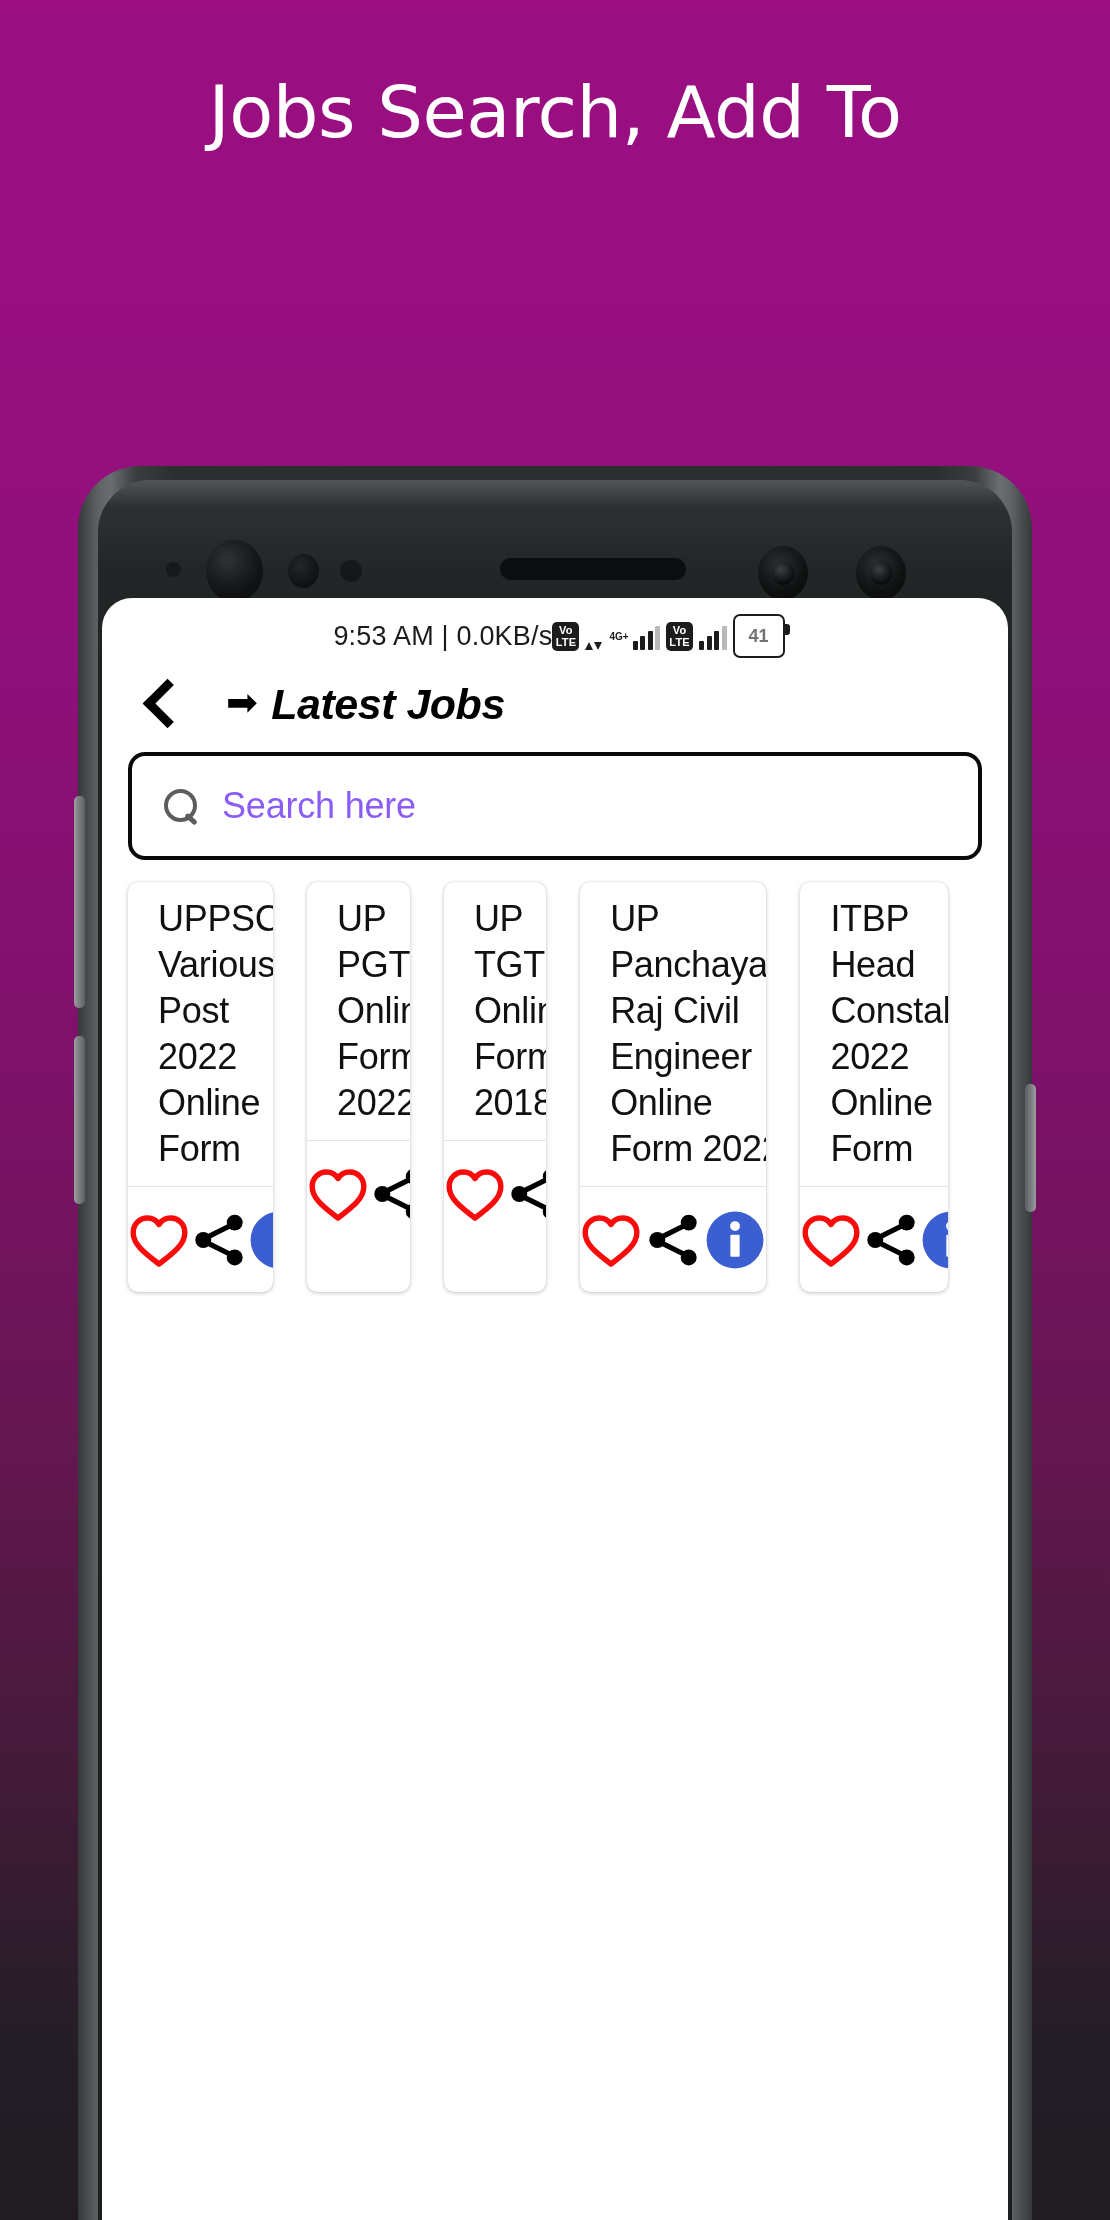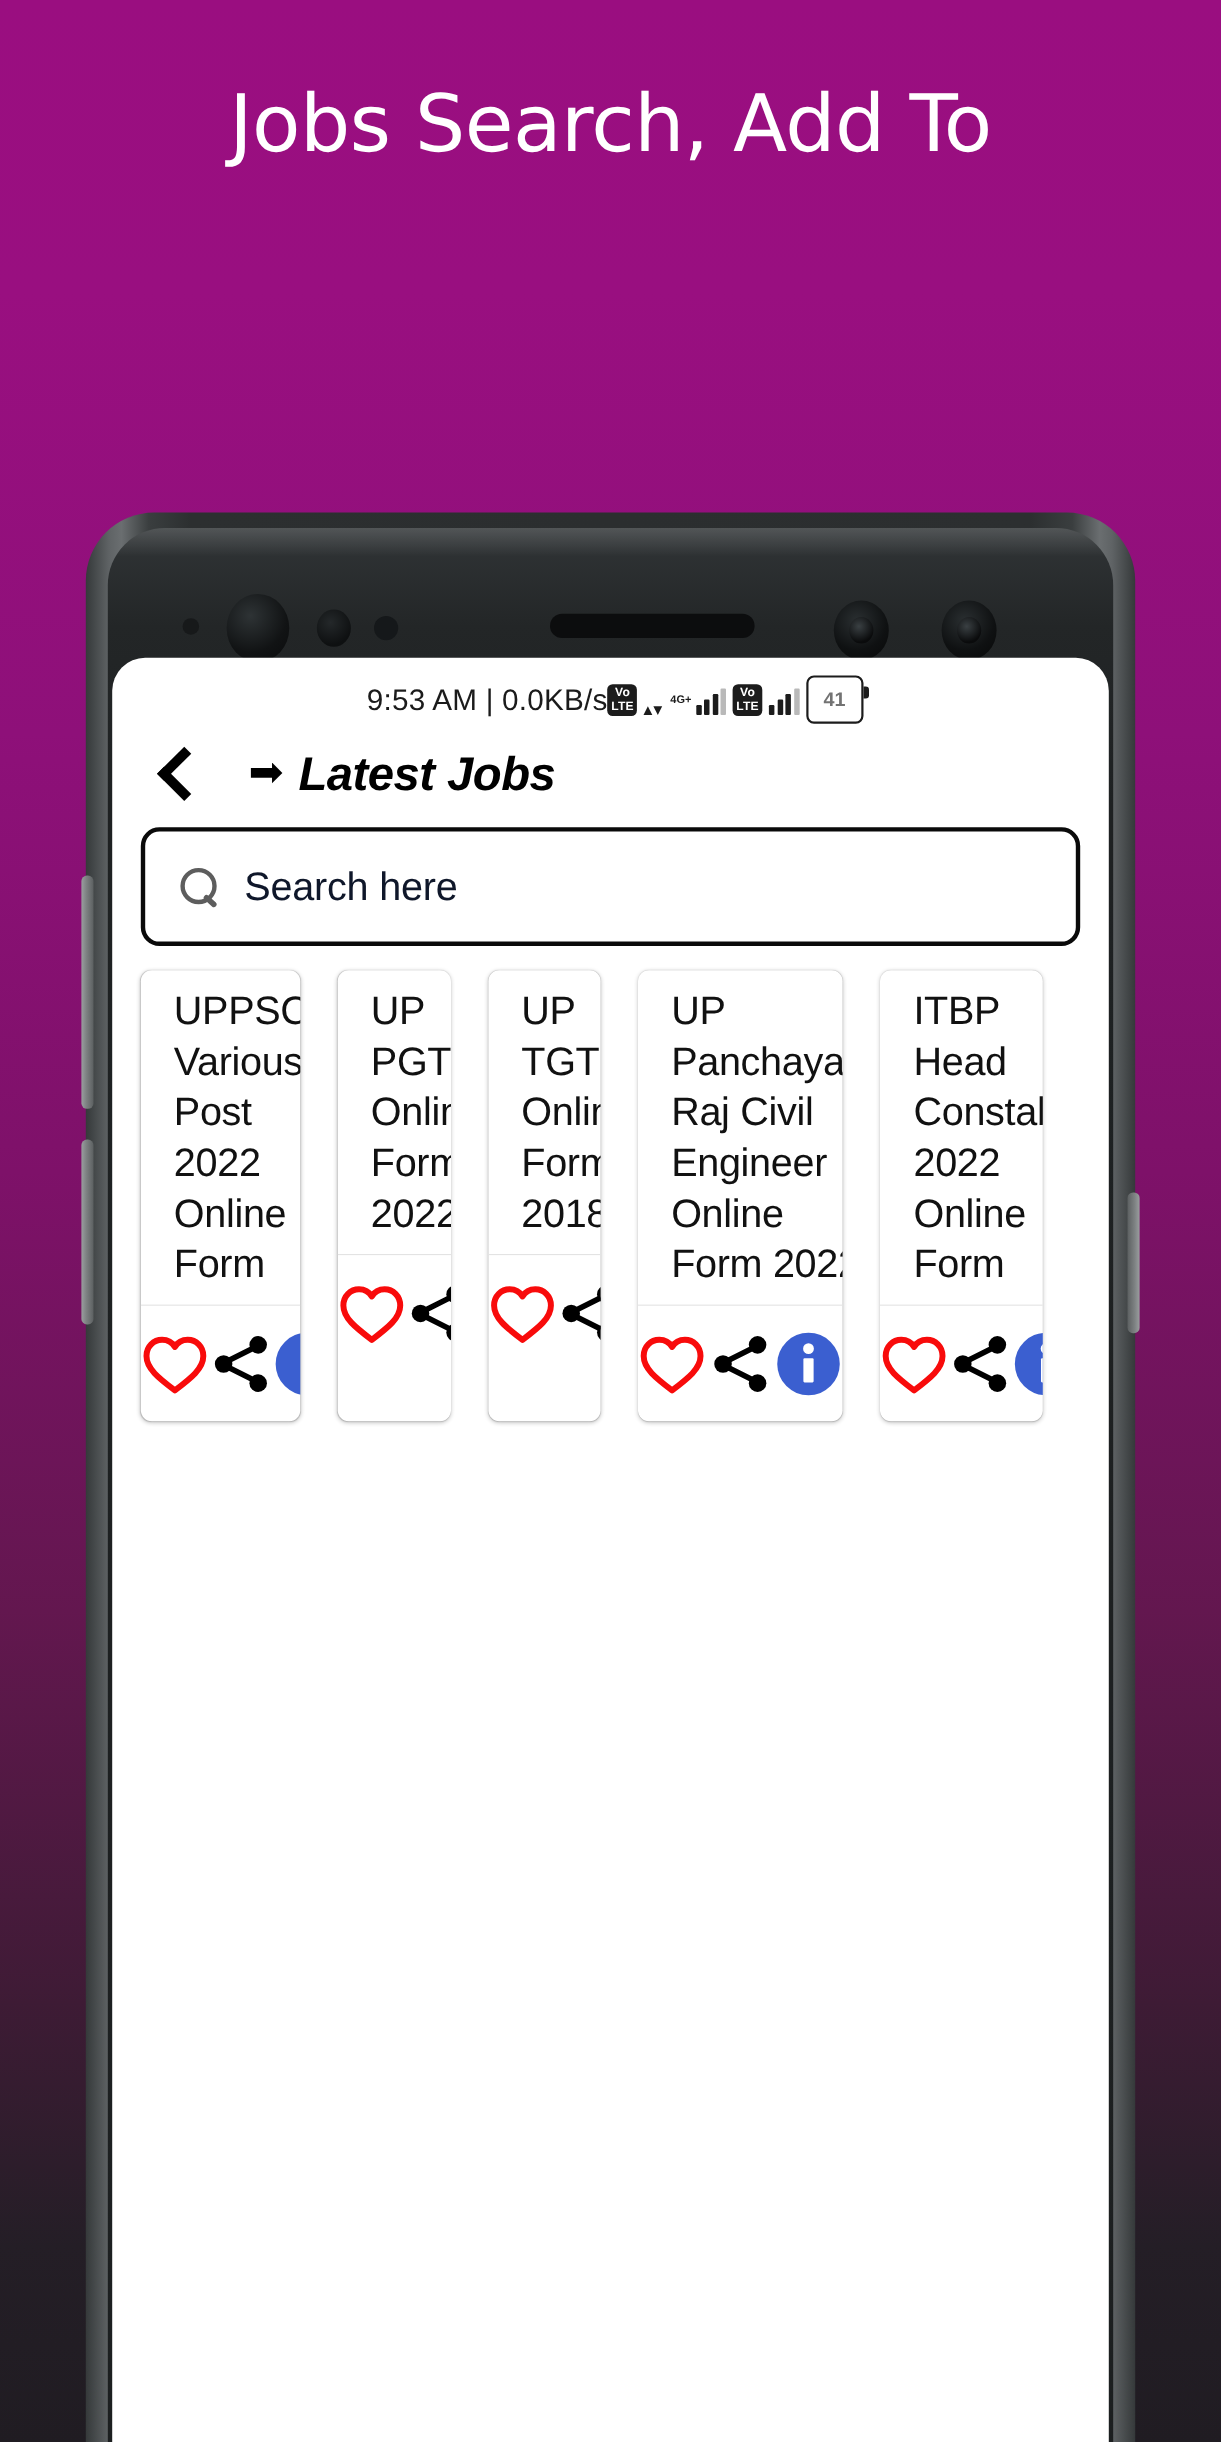--- a/index.html
+++ b/index.html
@@ -156,21 +156,21 @@
   .mag{ width:36px; height:36px; position:relative; flex:none; }
   .mag::before{
     content:""; position:absolute; left:2px; top:1px; width:25px; height:25px;
     border:4px solid #5d5d5d; border-radius:50%;
   }
   .mag::after{
     content:""; position:absolute; left:24px; top:24px; width:14px; height:4.5px;
     background:#5d5d5d; border-radius:3px; transform:rotate(42deg);
     transform-origin:left center;
   }
-  .search-ph{ font-size:36px; color:#0f172a; letter-spacing:-0.2px; }
+  .search-ph{ font-size:36px; color:#8b5cf6; letter-spacing:-0.2px; }
 
   
   .list{ padding:22px 26px 0 26px; display:flex; gap:34px; }
   .card{
     background:#fff; border-radius:10px;
     box-shadow:0 1px 4px rgba(0,0,0,.22), 0 0 1px rgba(0,0,0,.18);
     overflow:hidden;
   }
   .card-title{
     min-height:124px; display:flex; align-items:center;

